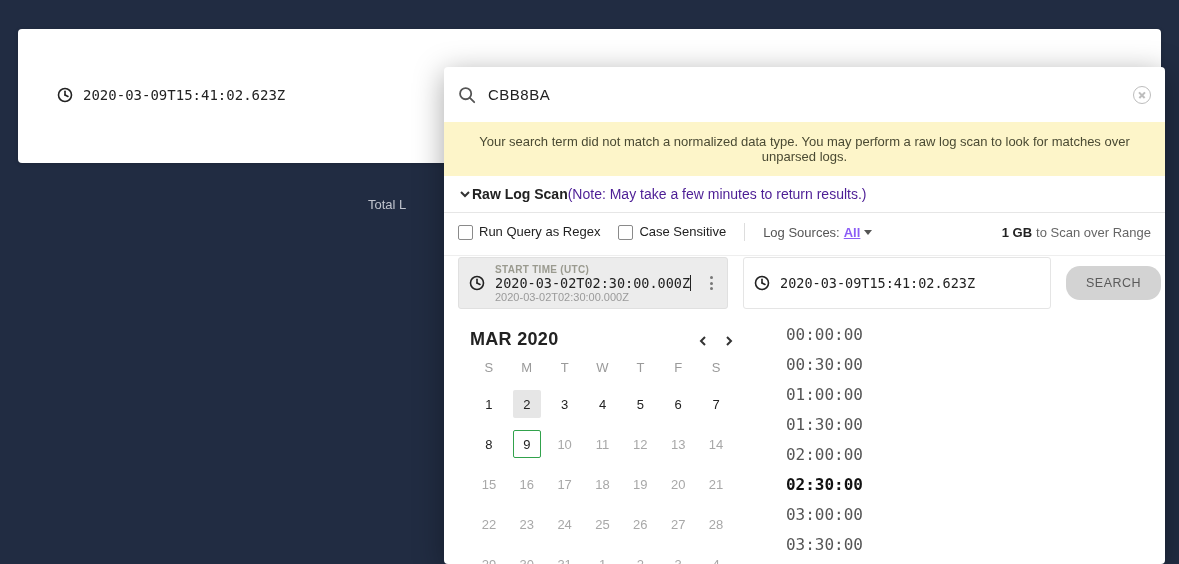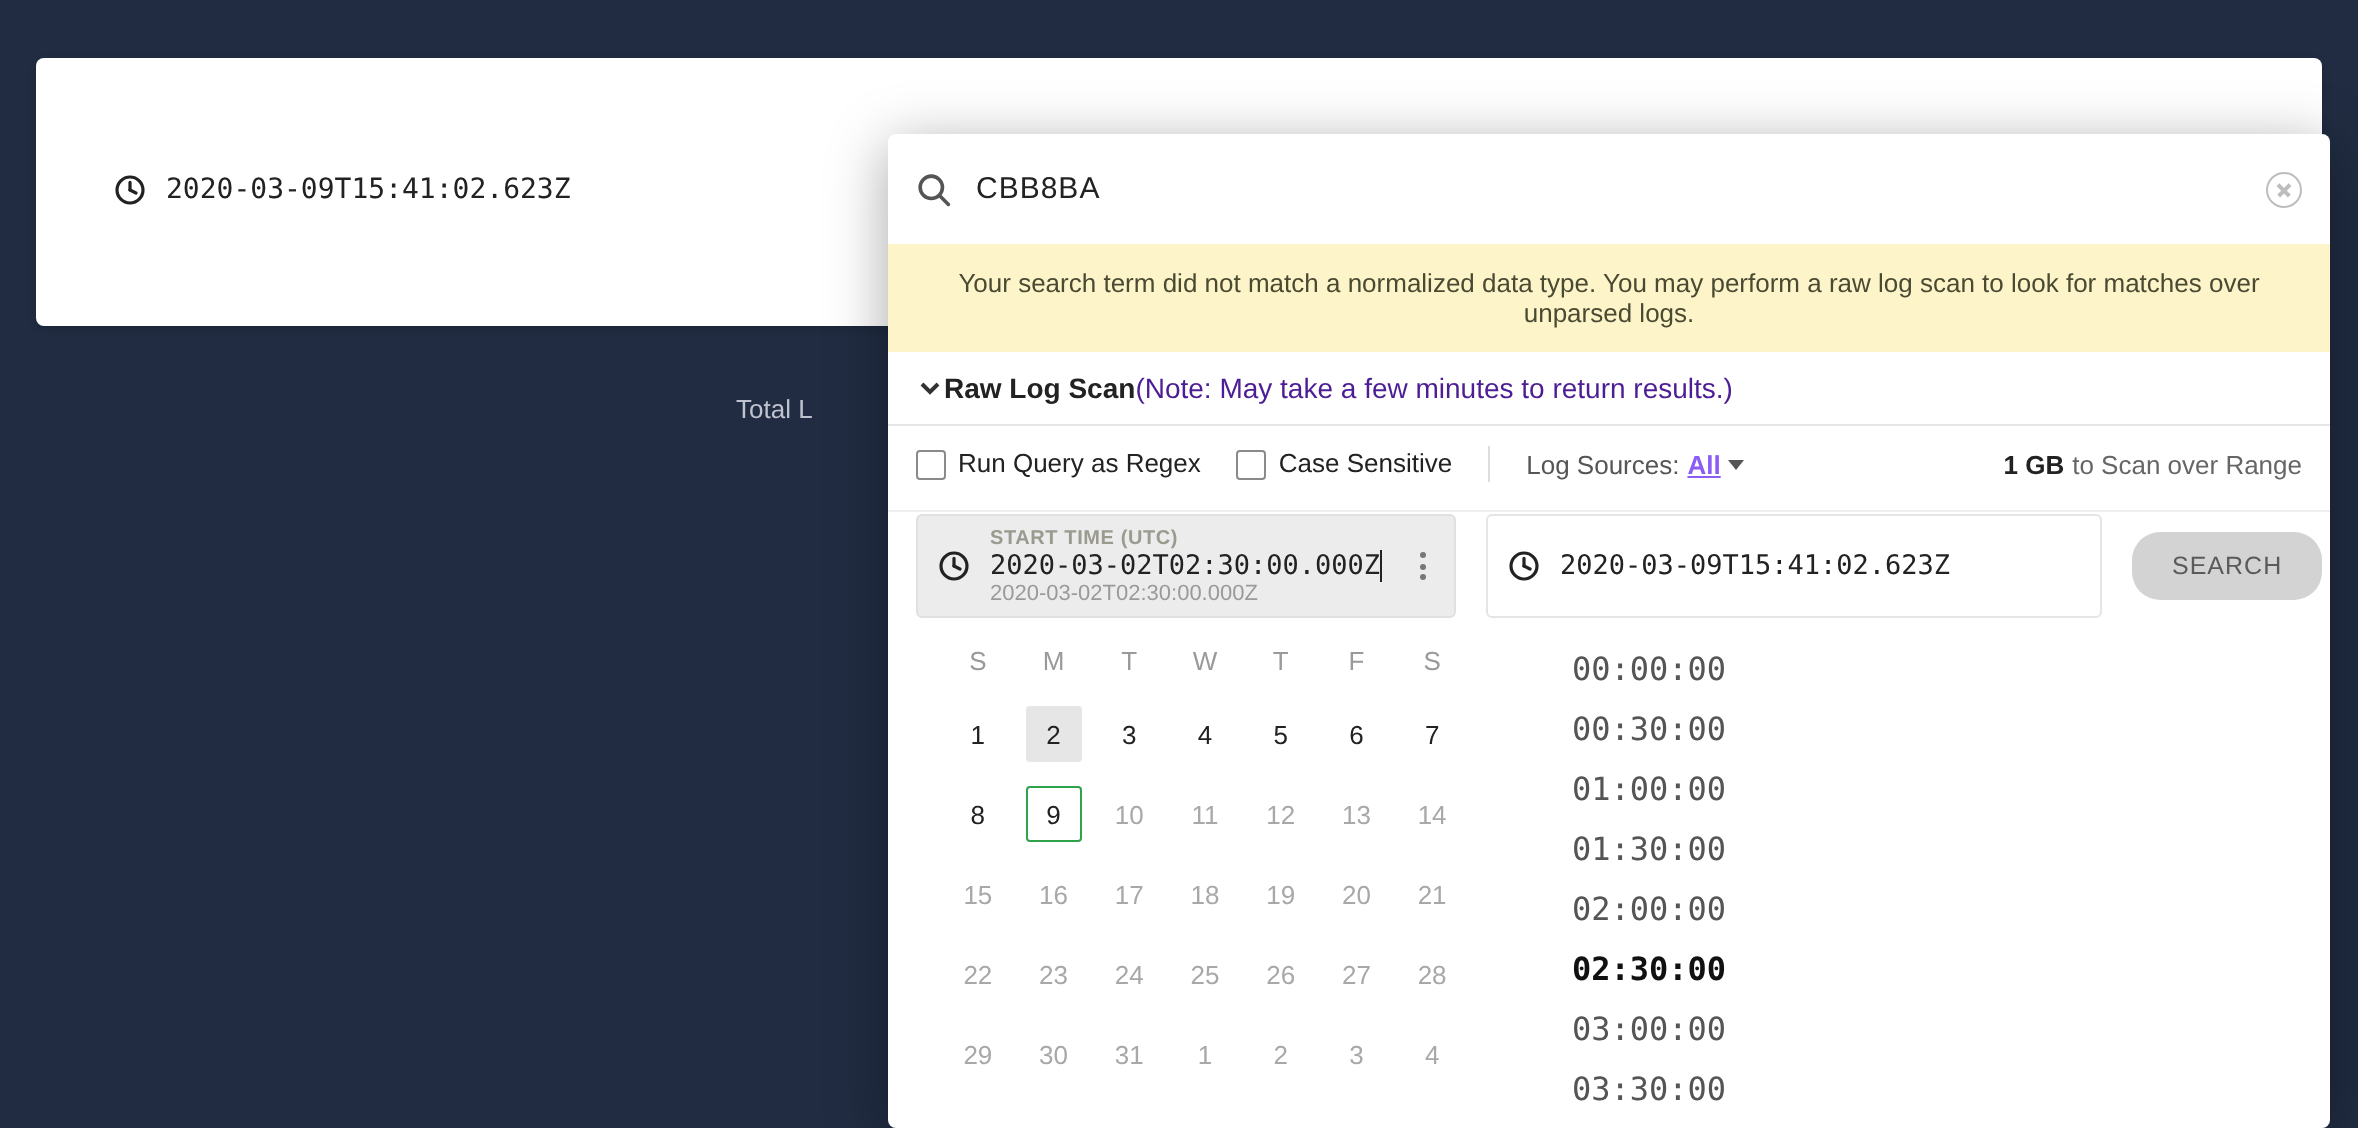--- a/index.html
+++ b/index.html
@@ -302,20 +302,31 @@
           <line x1="8" y1="8" x2="11" y2="9.5"></line>
       </svg>
       <span class="value">2020-03-09T15:41:02.623Z</span>
     </div>
 
     <button class="search-btn">SEARCH</button>
   </div>
 
   <div class="picker">
     <div class="calendar">
+      <div class="cal-header">
+        <span class="cal-title">MAR 2020</span>
+        <span class="cal-nav">
+          <span class="nav-btn"><svg viewBox="0 0 12 12">
+                <path d="M8 2L4 6l4 4"></path>
+              </svg></span>
+          <span class="nav-btn"><svg viewBox="0 0 12 12">
+                <path d="M4 2l4 4-4 4"></path>
+              </svg></span>
+        </span>
+      </div>
       <div class="cal-grid" id="cal-grid">
           <div class="cal-dow">S</div>
           <div class="cal-dow">M</div>
           <div class="cal-dow">T</div>
           <div class="cal-dow">W</div>
           <div class="cal-dow">T</div>
           <div class="cal-dow">F</div>
           <div class="cal-dow">S</div>
           <div class="cal-day">1</div>
           <div class="cal-day selected">2</div>

